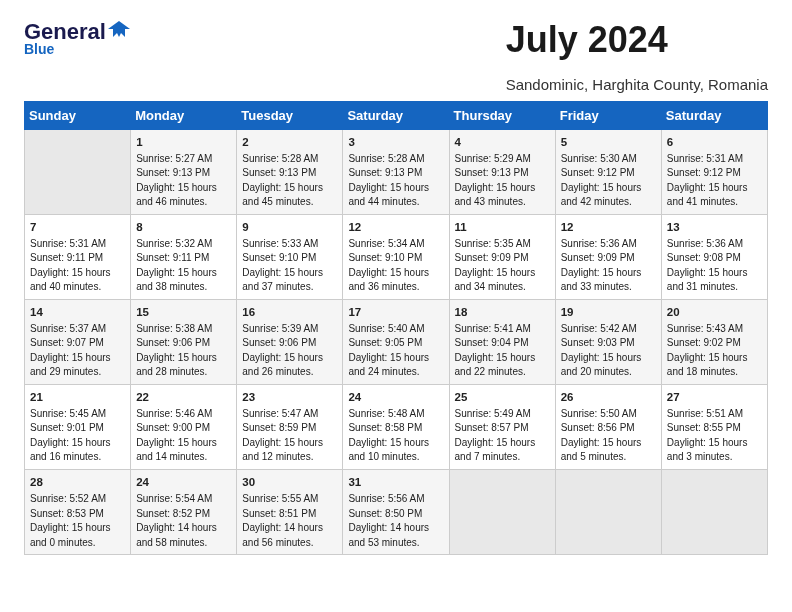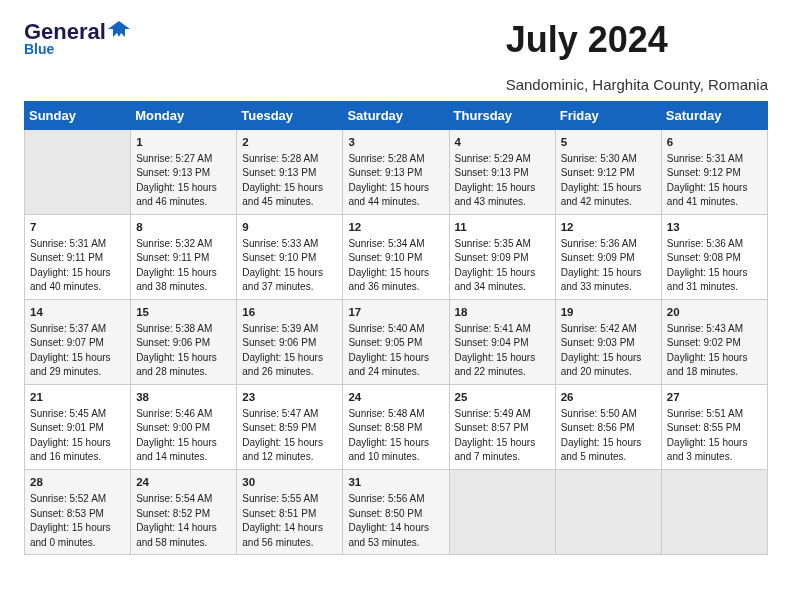--- a/index.html
+++ b/index.html
@@ -199,21 +199,21 @@
           <span class="day-num">20</span>
           <div class="cell-text">Sunrise: 5:43 AM<br>Sunset: 9:02 PM<br>Daylight: 15 hours and 18 minutes.</div>
         </td>
       </tr>
       <tr>
         <td>
           <span class="day-num">21</span>
           <div class="cell-text">Sunrise: 5:45 AM<br>Sunset: 9:01 PM<br>Daylight: 15 hours and 16 minutes.</div>
         </td>
         <td>
-          <span class="day-num">38</span>
+          <span class="day-num">22</span>
           <div class="cell-text">Sunrise: 5:46 AM<br>Sunset: 9:00 PM<br>Daylight: 15 hours and 14 minutes.</div>
         </td>
         <td>
           <span class="day-num">23</span>
           <div class="cell-text">Sunrise: 5:47 AM<br>Sunset: 8:59 PM<br>Daylight: 15 hours and 12 minutes.</div>
         </td>
         <td>
           <span class="day-num">24</span>
           <div class="cell-text">Sunrise: 5:48 AM<br>Sunset: 8:58 PM<br>Daylight: 15 hours and 10 minutes.</div>
         </td>

